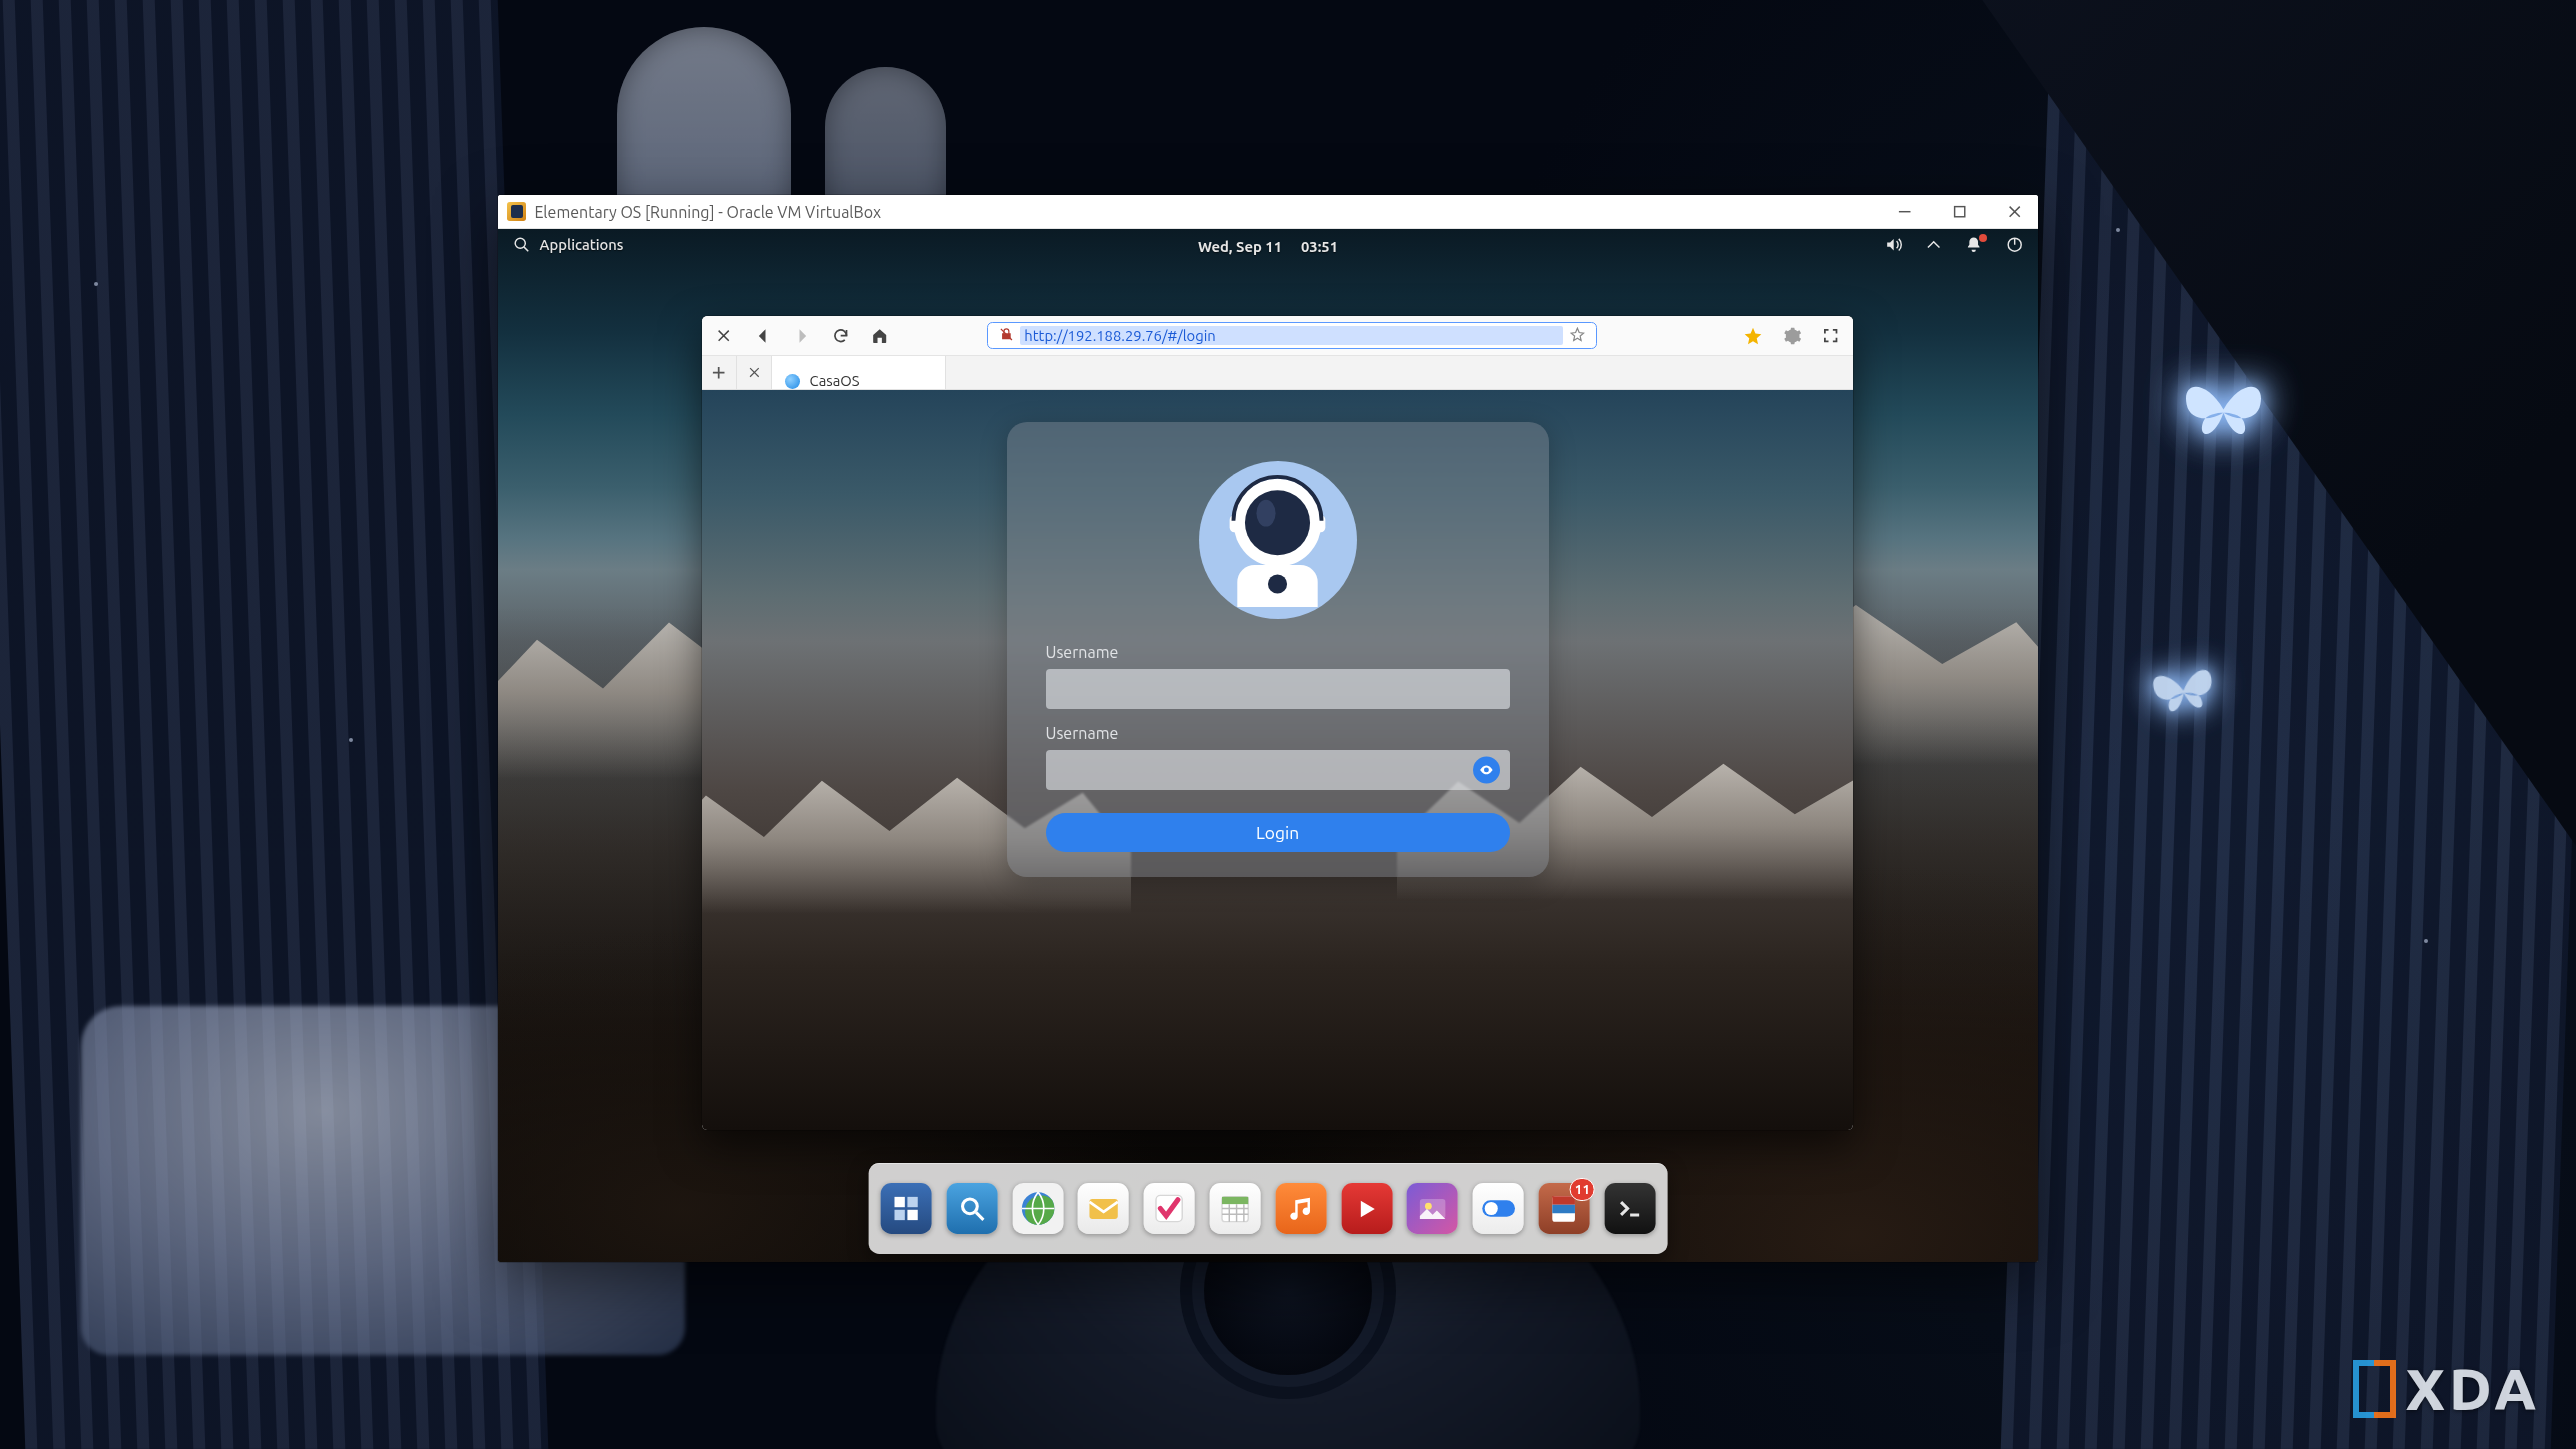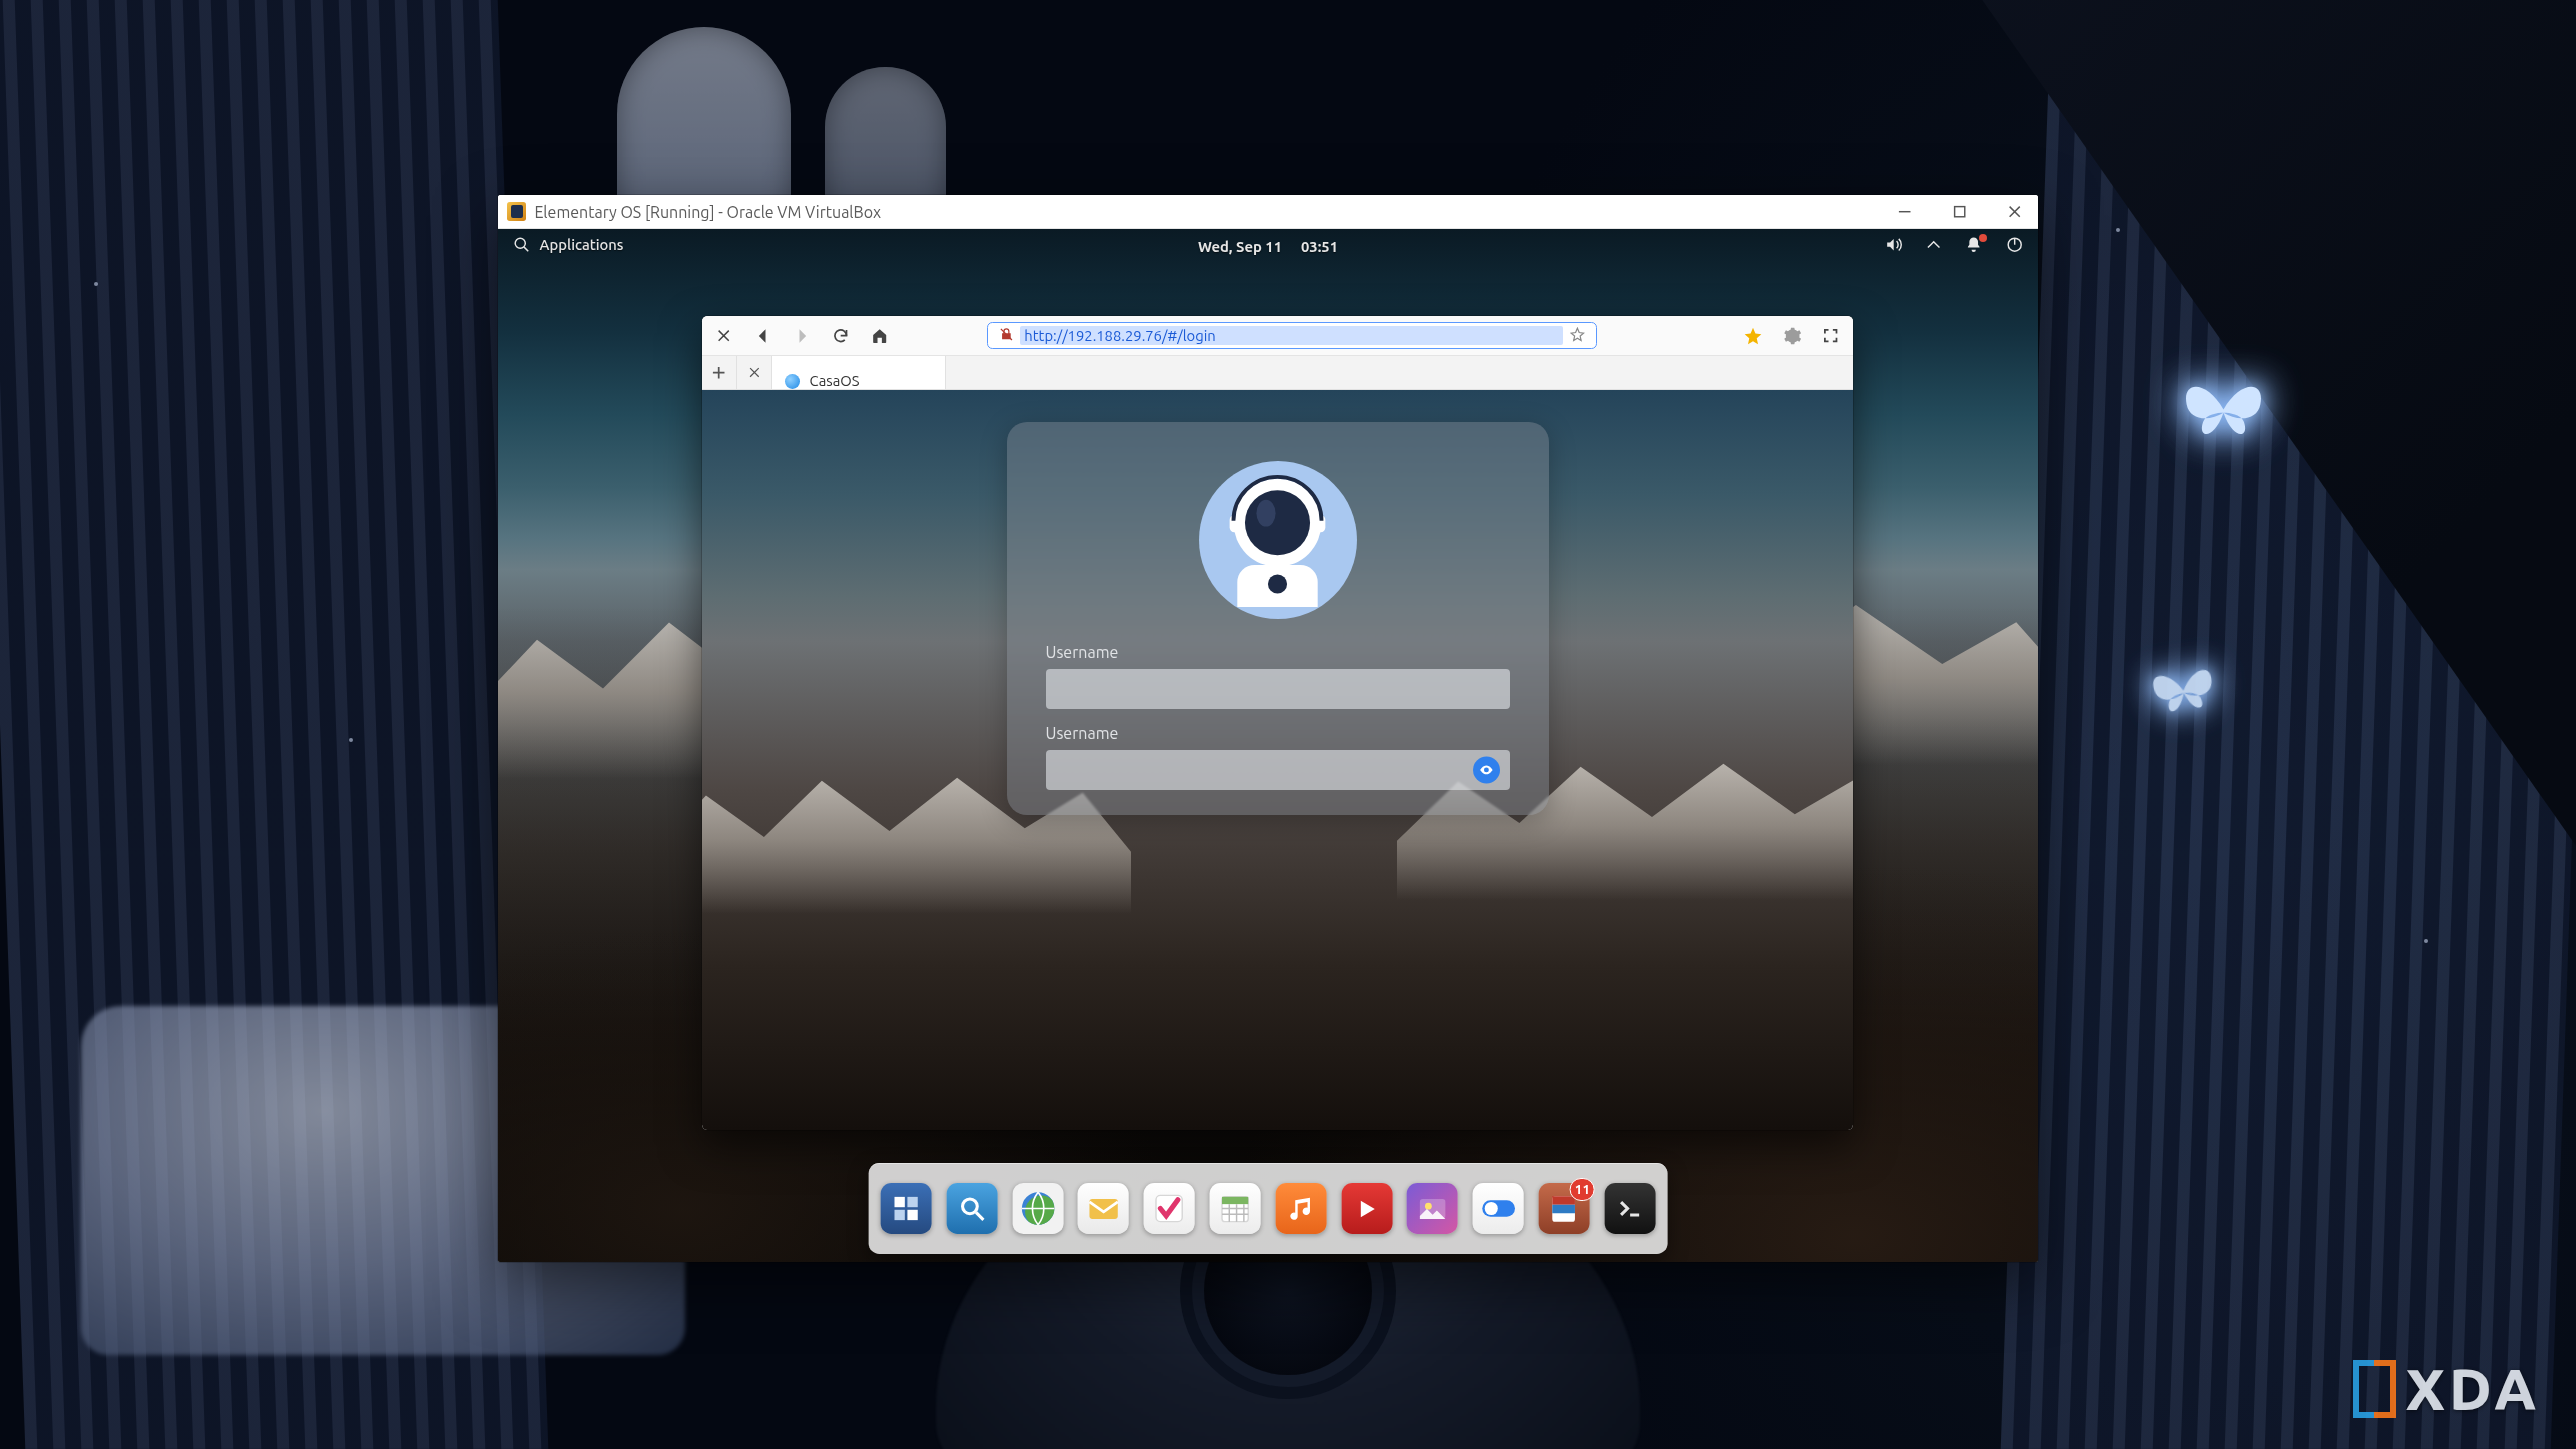--- a/index.html
+++ b/index.html
@@ -439,20 +439,21 @@
           <div class="pw-wrap">
             <input class="fld" type="password" style="">
             <div class="eye ico16">
               <svg viewBox="0 0 24 24" fill="currentColor">
                   <path d="M12 5C6 5 2 12 2 12s4 7 10 7 10-7 10-7-4-7-10-7zm0 11a4 4 0 110-8 4 4 0 010 8z"></path>
                   <circle cx="12" cy="12" r="2" fill="#2f80ed"></circle>
                 </svg>
             </div>
           </div>
 
+          <button class="login-btn">Login</button>
         </div>
       </div>
     </div>
 
     <div class="dock">
       <div class="di" style="background:linear-gradient(#3b6fb6,#254a80)">
         <svg width="31" height="31" viewBox="0 0 24 24">
             <rect x="3" y="3" width="8" height="8" fill="#fff"></rect>
             <rect x="13" y="3" width="8" height="8" fill="#bcd3ef"></rect>
             <rect x="3" y="13" width="8" height="8" fill="#bcd3ef"></rect>

